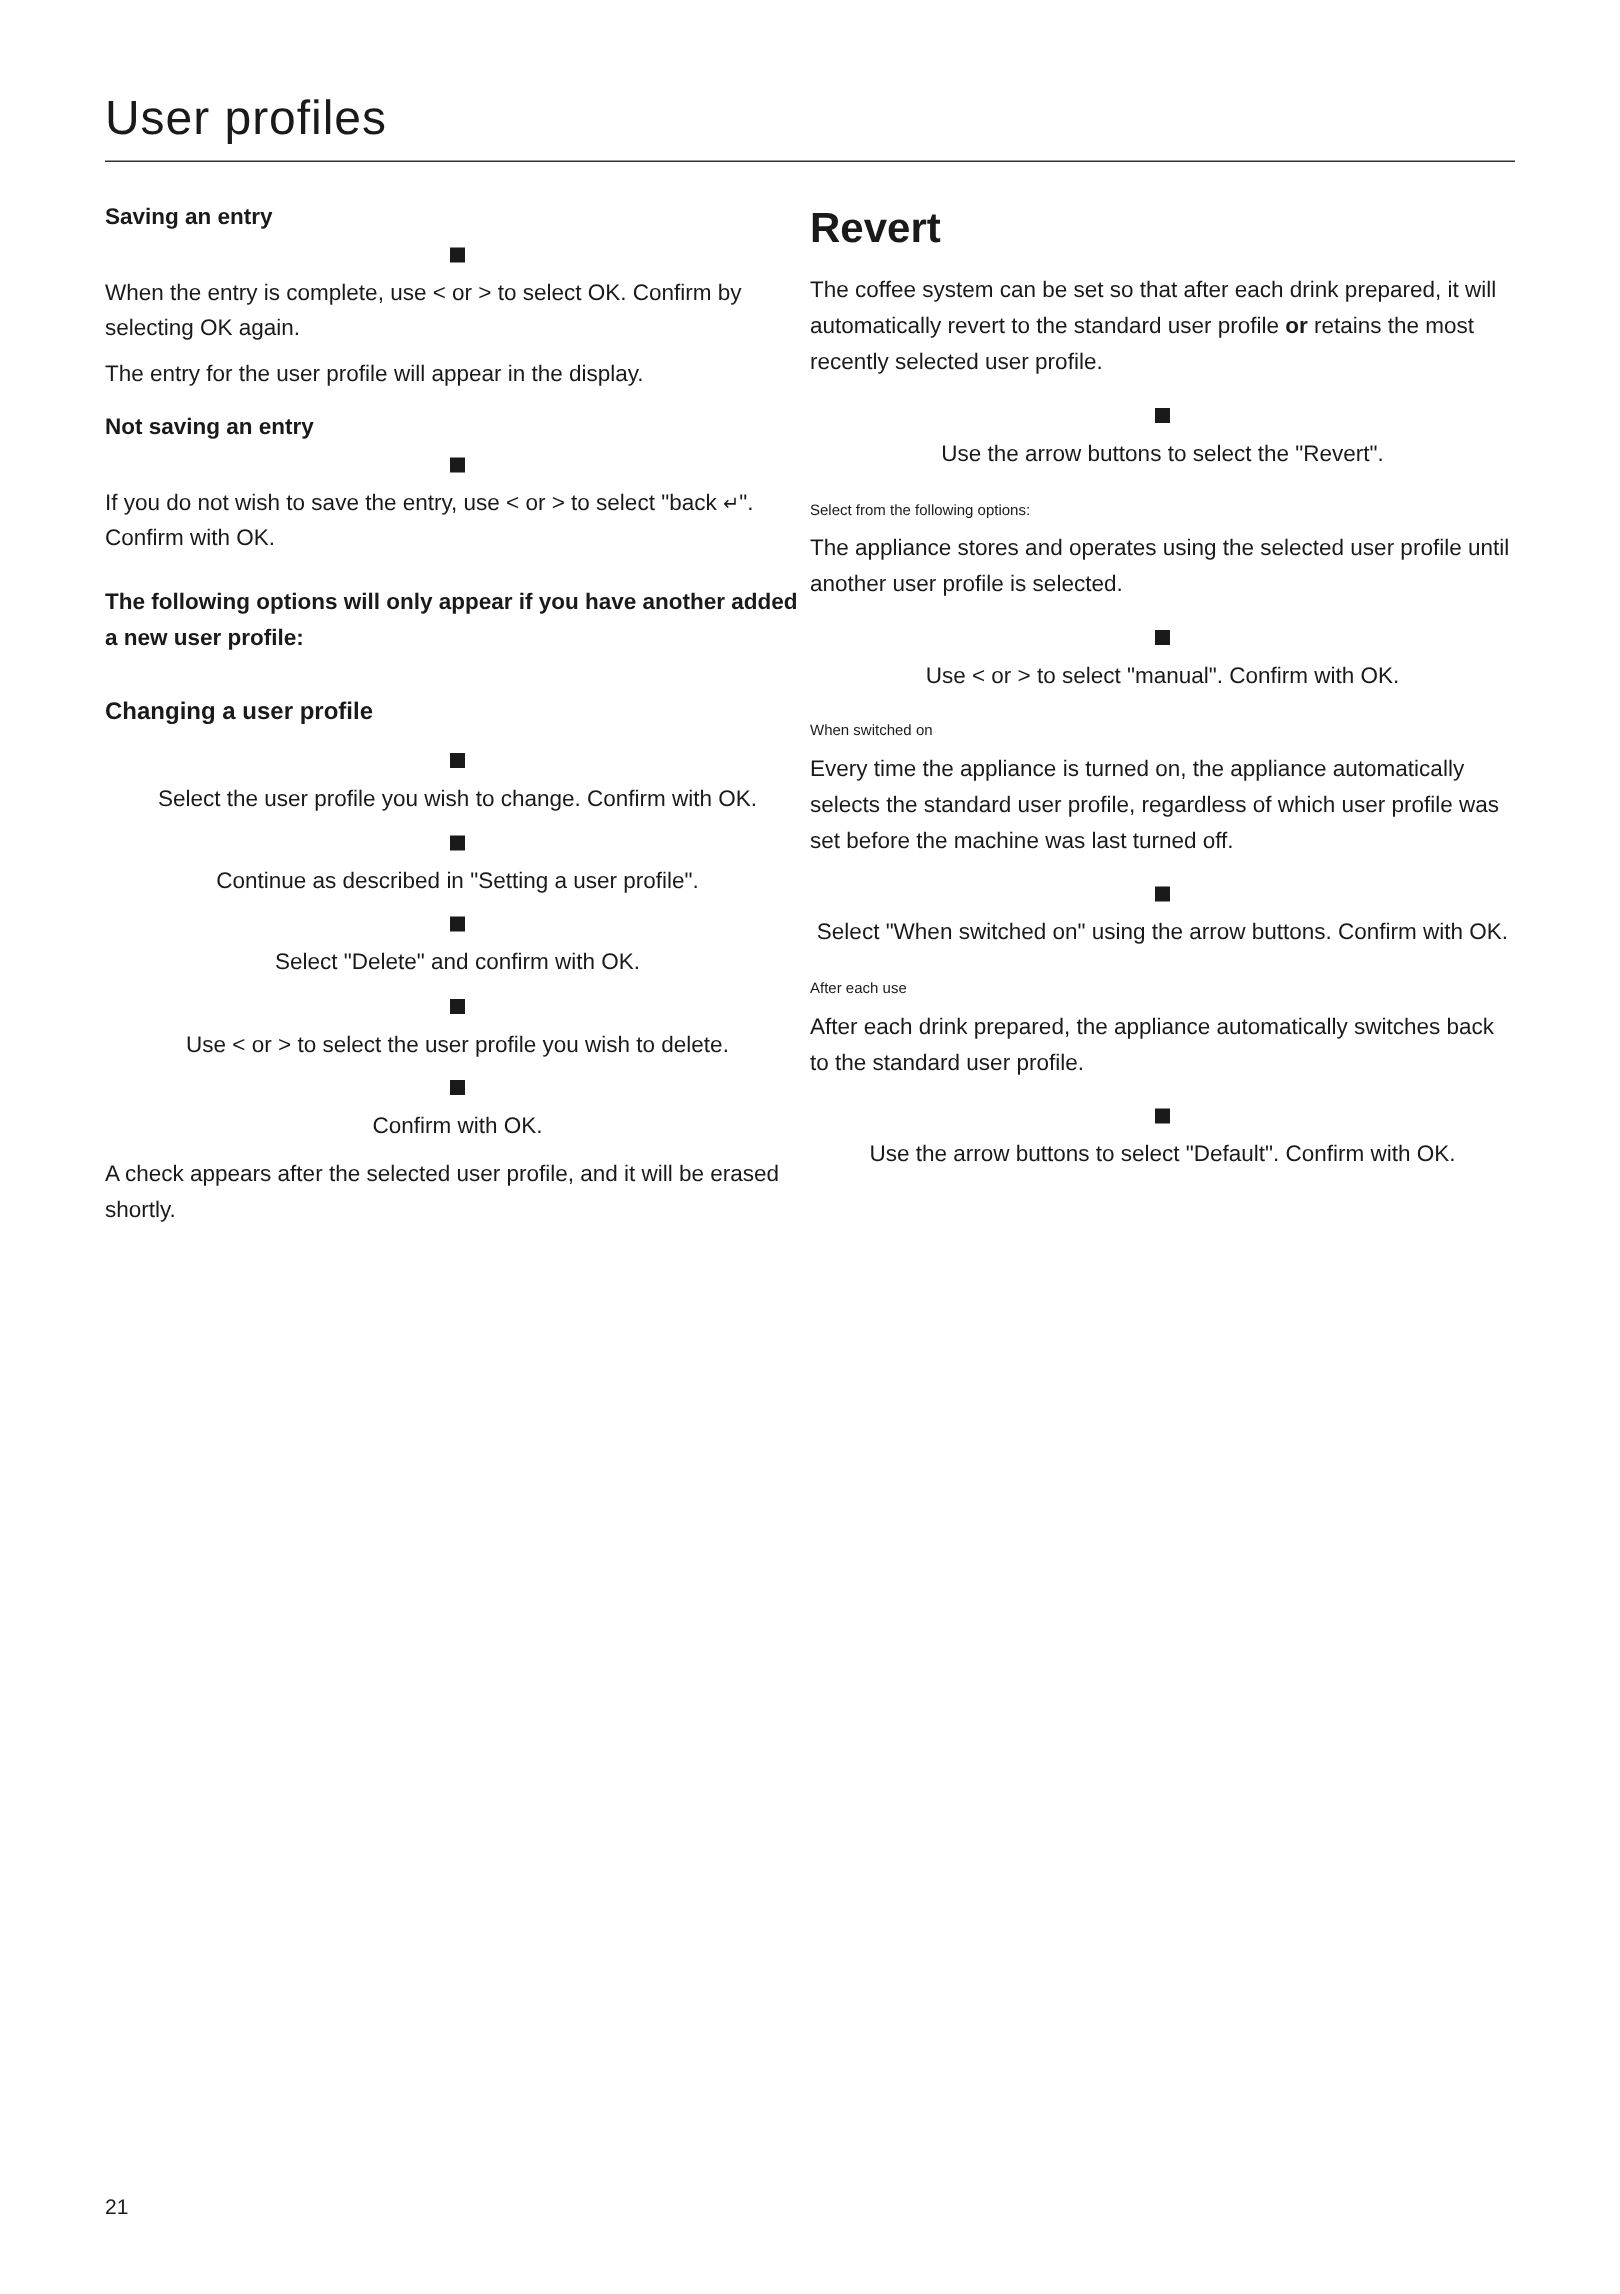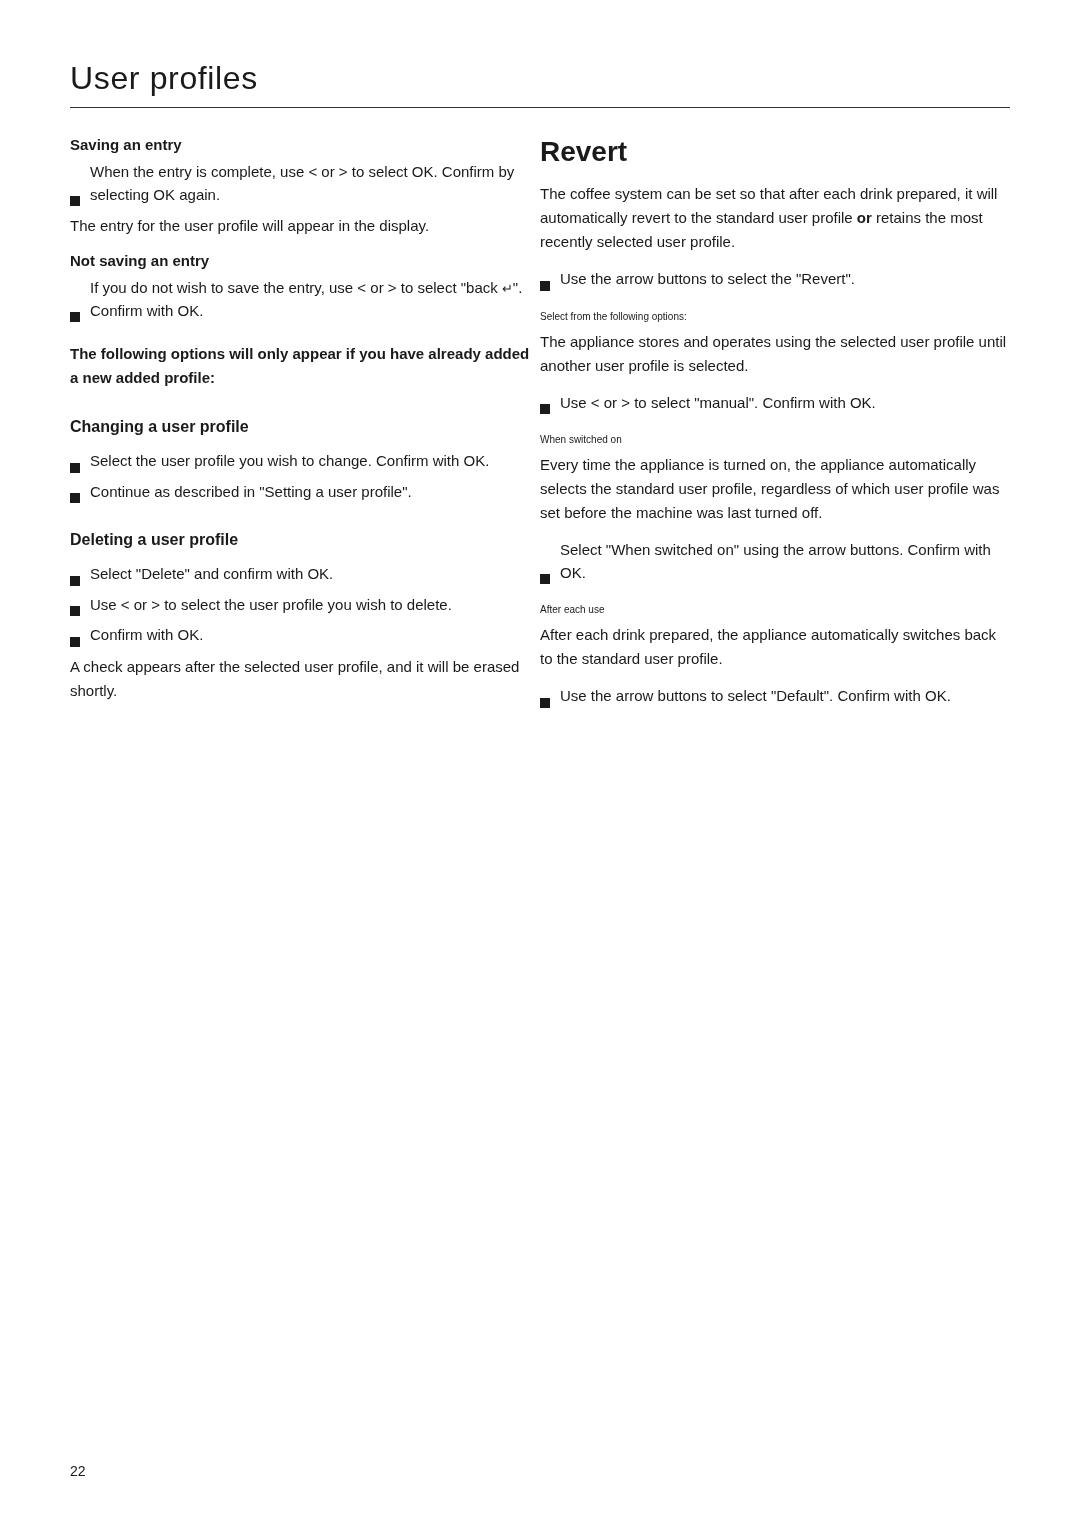--- a/index.html
+++ b/index.html
@@ -46,21 +46,22 @@
     .section-heading-bold {
       font-weight: bold;
       font-size: 15px;
       margin-bottom: 8px;
     }
 
     .bullet-item {
       display: flex;
       gap: 10px;
       margin-bottom: 8px;
-      align-items: flex-end;
+      align-items: center;
+      flex-direction: column;
     }
 
     .bullet-square {
       display: inline-block;
       width: 10px;
       height: 10px;
       background-color: #1a1a1a;
       flex-shrink: 0;
       margin-top: 4px;
     }
@@ -130,36 +131,35 @@
     </div>
 
     <div>
       <div class="section-heading-bold">Not saving an entry</div>
       <div class="bullet-item">
         <span class="bullet-square"></span>
         <span class="bullet-text">If you do not wish to save the entry, use &lt; or &gt; to select "back <span style="font-size:13px;">↵</span>". Confirm with OK.</span>
       </div>
     </div>
 
-    <p class="bold-paragraph">The following options will only appear if you have already added a new added profile:</p>
+    <p class="bold-paragraph">The following options will only appear if you have another added a new user profile:</p>
 
     <div>
       <h2 class="section-title-large">Changing a user profile</h2>
       <div class="bullet-item">
         <span class="bullet-square"></span>
         <span class="bullet-text">Select the user profile you wish to change. Confirm with OK.</span>
       </div>
       <div class="bullet-item">
         <span class="bullet-square"></span>
         <span class="bullet-text">Continue as described in "Setting a user profile".</span>
       </div>
     </div>
 
     <div>
-      <h2 class="section-title-large">Deleting a user profile</h2>
       <div class="bullet-item">
         <span class="bullet-square"></span>
         <span class="bullet-text">Select "Delete" and confirm with OK.</span>
       </div>
       <div class="bullet-item">
         <span class="bullet-square"></span>
         <span class="bullet-text">Use &lt; or &gt; to select the user profile you wish to delete.</span>
       </div>
       <div class="bullet-item">
         <span class="bullet-square"></span>
@@ -208,13 +208,13 @@
           <span class="bullet-square"></span>
           <span class="bullet-text">Use the arrow buttons to select "Default". Confirm with OK.</span>
         </div>
       </div>
 
     </div>
 
   </div>
 </div>
 
-<div class="page-number">22</div>
+<div class="page-number">21</div>
 
 </body></html>

